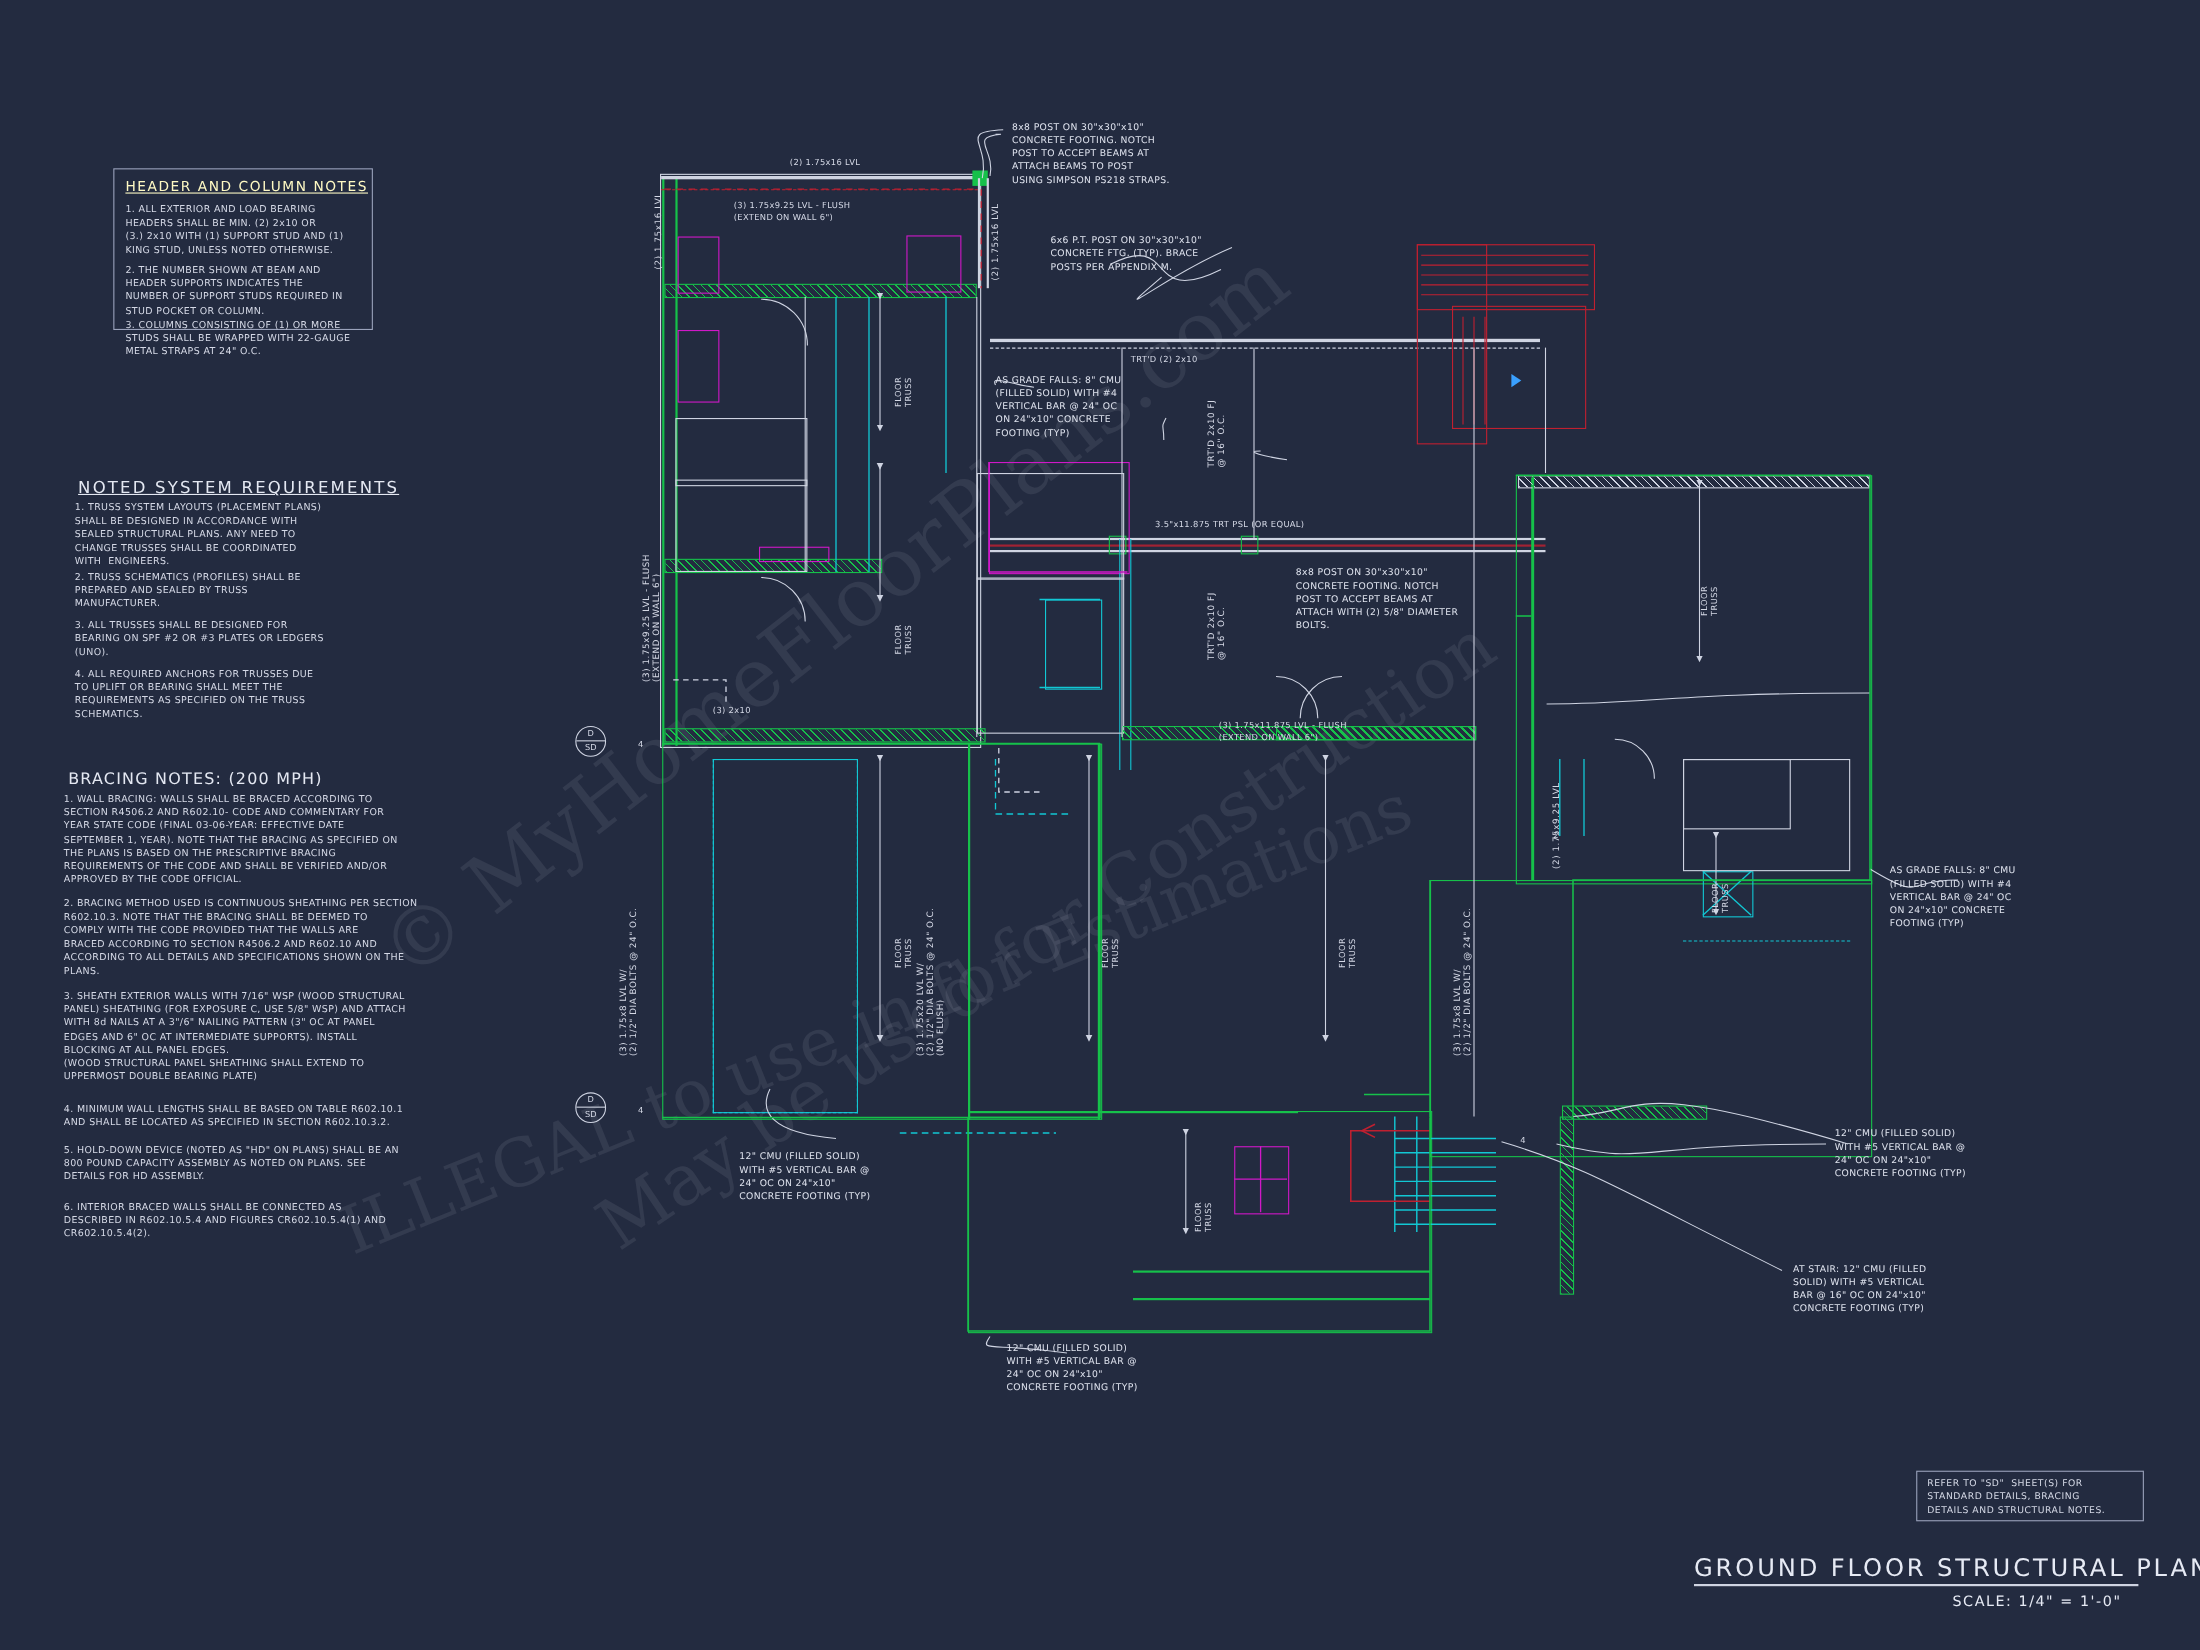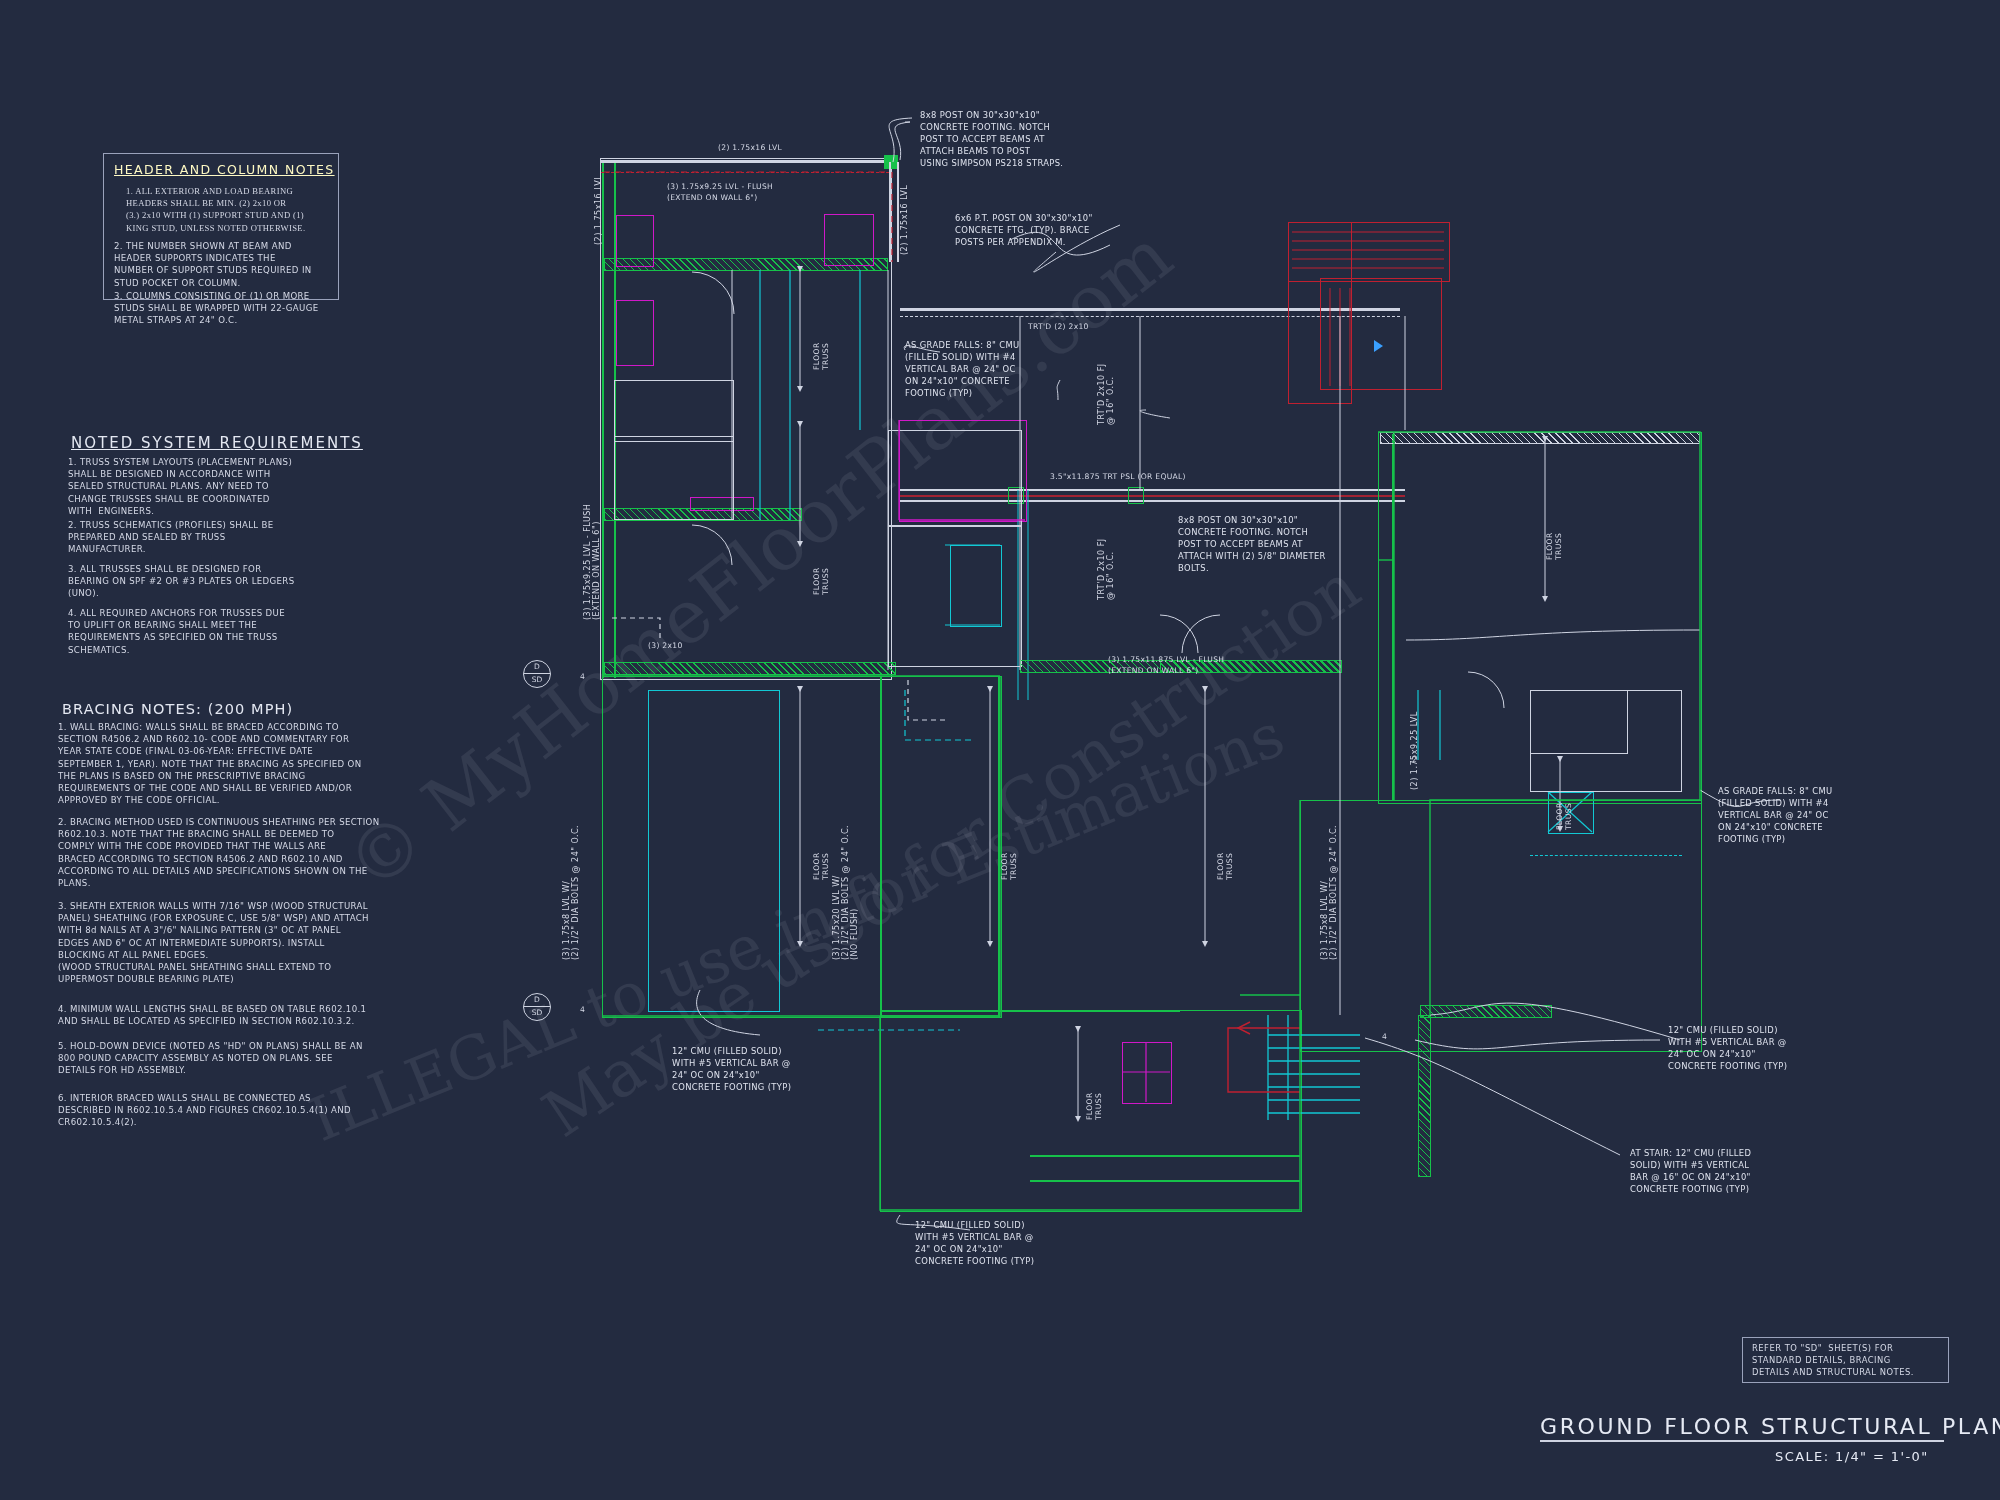--- a/index.html
+++ b/index.html
@@ -61,21 +61,21 @@
 <body>
 
 <div class="sheet">
 
   <div class="wm" style="left:330px;top:840px;font-size:74px;transform:rotate(-38deg);transform-origin:0 0;">© MyHomeFloorPlans.com</div>
   <div class="wm" style="left:300px;top:1090px;font-size:60px;transform:rotate(-22deg);transform-origin:0 0;">ILLEGAL to use in for Estimations</div>
   <div class="wm" style="left:530px;top:1090px;font-size:64px;transform:rotate(-34deg);transform-origin:0 0;">May be used for Construction</div>
 
   <div class="boxline" style="left:103px;top:153px;width:234px;height:145px;"></div>
   <div class="txt hdr" style="left:114px;top:162px;">HEADER AND COLUMN NOTES</div>
-  <div class="txt body" style="left:126px;top:185px;font-family:Liberation Serif, serif;">1. ALL EXTERIOR AND LOAD BEARING
+  <div class="txt body" style="left:114px;top:185px;">1. ALL EXTERIOR AND LOAD BEARING
 HEADERS SHALL BE MIN. (2) 2x10 OR
 (3.) 2x10 WITH (1) SUPPORT STUD AND (1)
 KING STUD, UNLESS NOTED OTHERWISE.</div>
   <div class="txt body" style="left:114px;top:240px;">2. THE NUMBER SHOWN AT BEAM AND
 HEADER SUPPORTS INDICATES THE
 NUMBER OF SUPPORT STUDS REQUIRED IN
 STUD POCKET OR COLUMN.</div>
   <div class="txt body" style="left:114px;top:290px;">3. COLUMNS CONSISTING OF (1) OR MORE
 STUDS SHALL BE WRAPPED WITH 22-GAUGE
 METAL STRAPS AT 24" O.C.</div>

